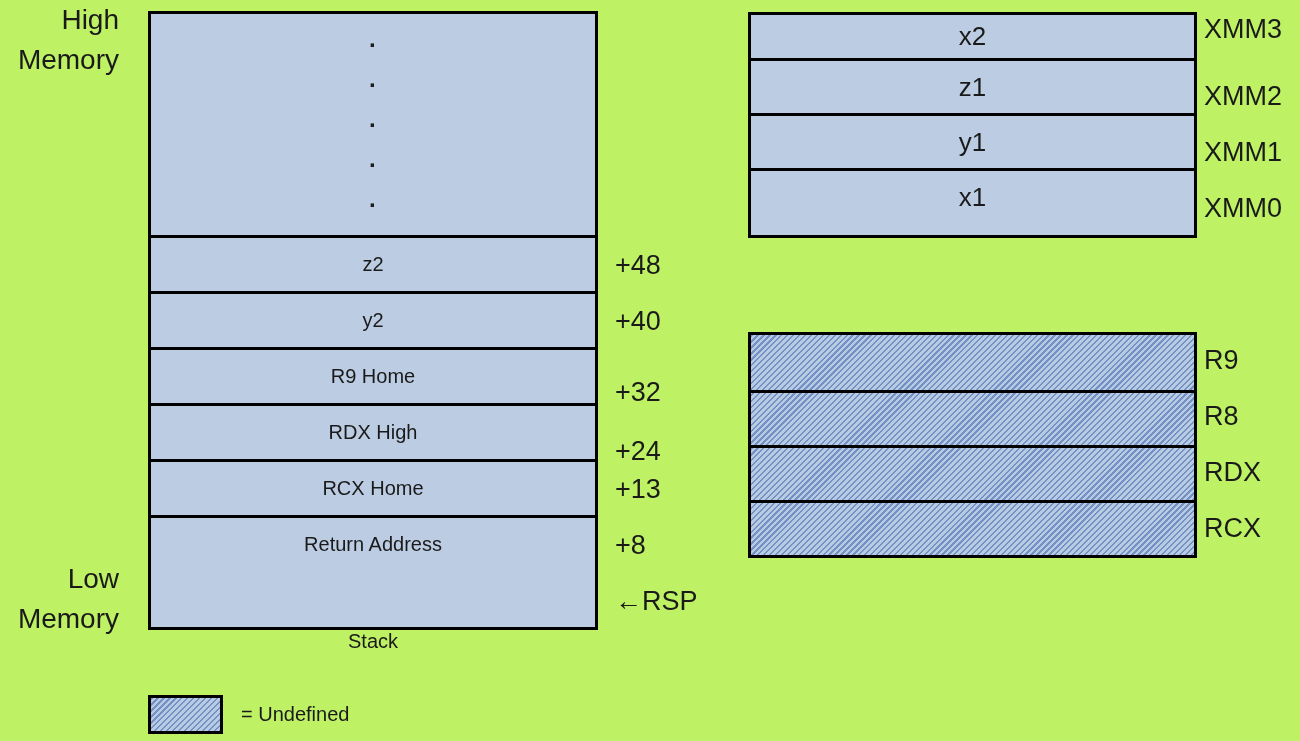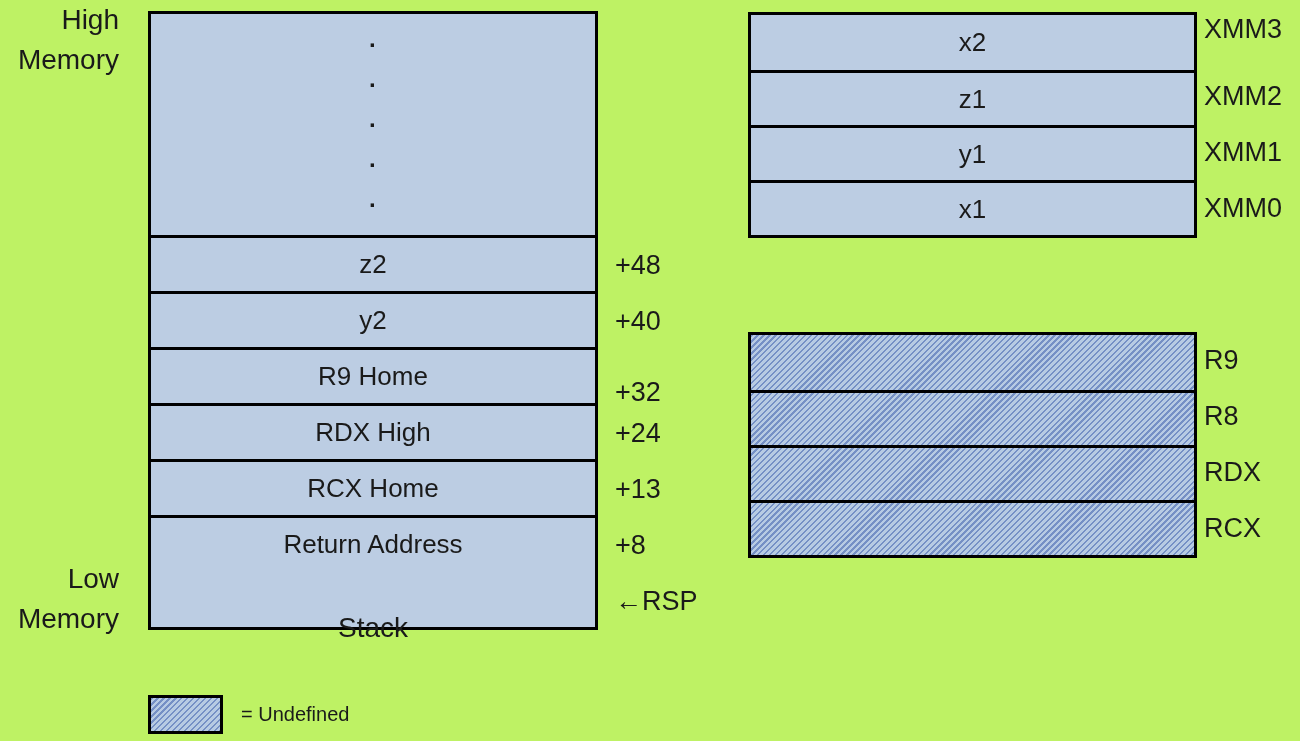--- a/index.html
+++ b/index.html
@@ -46,57 +46,57 @@
     font-size: 24px;
     font-weight: bold;
     line-height: 40px;
   }
   .stack-cell {
     height: 53px;
     border-top: 3px solid #000000;
     display: flex;
     align-items: center;
     justify-content: center;
-    font-size: 26px;
+    font-size: 20px;
   }
 
   
   .offset {
     position: absolute;
     left: 615px;
     width: 120px;
     height: 56px;
     display: flex;
     align-items: center;
     font-size: 27px;
   }
 
   
   .caption {
     position: absolute;
-    top: 612px;
+    top: 630px;
     text-align: center;
-    font-size: 28px;
+    font-size: 20px;
   }
   .caption.stack     { left: 148px; width: 450px; }
   .caption.registers { left: 748px; width: 449px; }
 
   
   .xmm-box {
     position: absolute;
     left: 748px;
     top: 12px;
     width: 449px;
     height: 226px;
     box-sizing: border-box;
     border: 3px solid #000000;
     background: #bccde3;
   }
   .xmm-cell {
-    height: 55px;
+    height: 43px;
     display: flex;
     align-items: center;
     justify-content: center;
     font-size: 26px;
   }
   .xmm-cell + .xmm-cell { height: 52px; border-top: 3px solid #000000; }
 
   
   .reg-label {
     position: absolute;
@@ -167,21 +167,21 @@
     <div class="stack-cell">y2</div>
     <div class="stack-cell">R9 Home</div>
     <div class="stack-cell">RDX High</div>
     <div class="stack-cell">RCX Home</div>
     <div class="stack-cell">Return Address</div>
   </div>
 
   <div class="offset" style="top:237px">+48</div>
   <div class="offset" style="top:293px">+40</div>
   <div class="offset" style="top:364px">+32</div>
-  <div class="offset" style="top:405px">+24</div>
+  <div class="offset" style="top:423px">+24</div>
   <div class="offset" style="top:461px">+13</div>
   <div class="offset" style="top:517px">+8</div>
   <div class="offset" style="top:573px">←RSP</div>
 
   <div class="caption stack">Stack</div>
 
   <div class="xmm-box">
     <div class="xmm-cell">x2</div>
     <div class="xmm-cell">z1</div>
     <div class="xmm-cell">y1</div>

